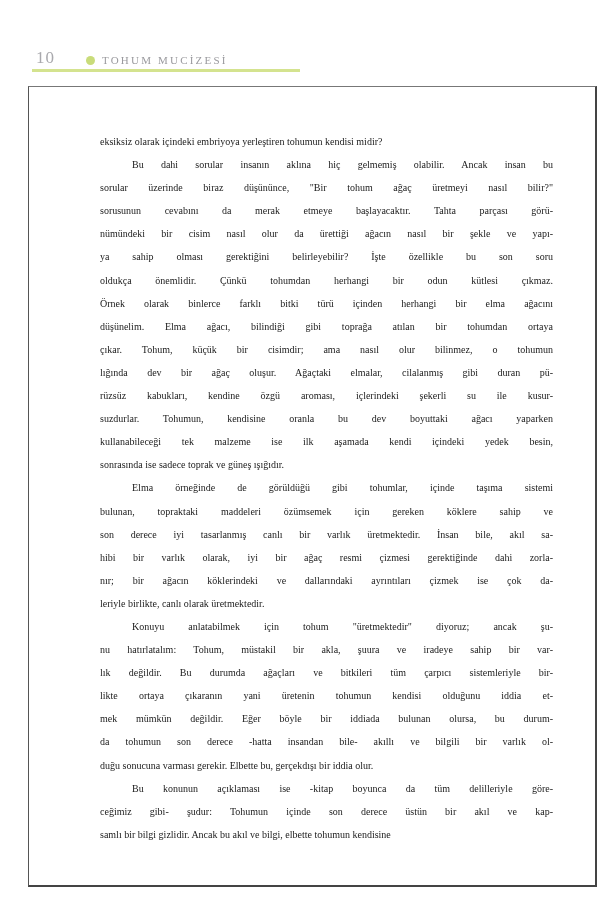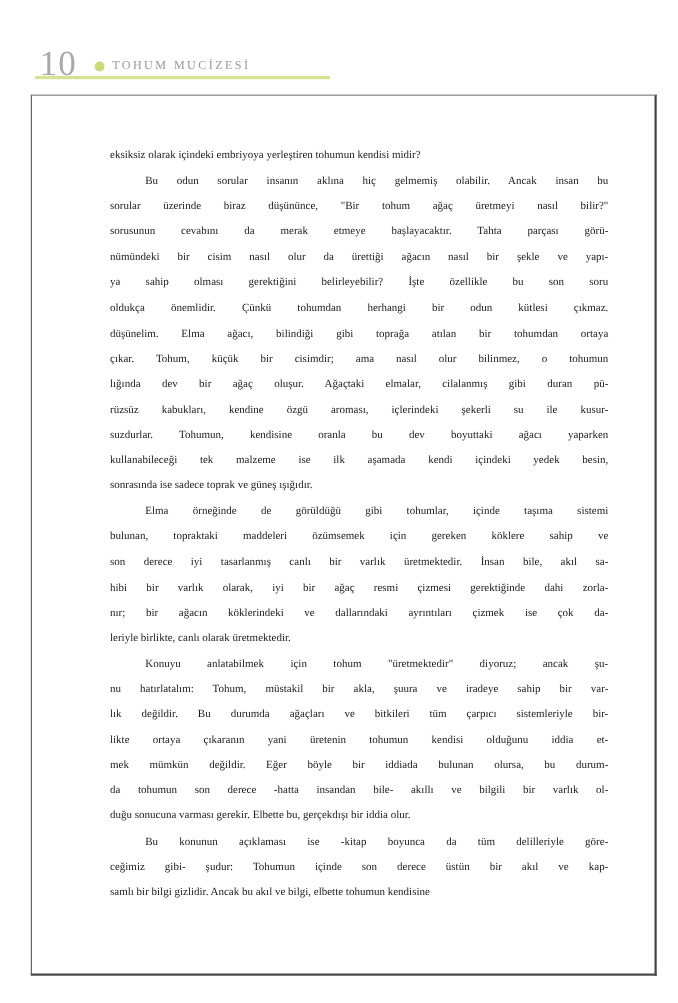--- a/index.html
+++ b/index.html
@@ -1,19 +1,19 @@
 <!DOCTYPE html>
 <html><head>
 <meta charset="utf-8">
 <style>
   html, body { margin:0; padding:0; }
   body { width:616px; height:912px; background:#ffffff; position:relative; overflow:hidden;
          font-family: "Liberation Serif", "DejaVu Serif", serif; color:#1a1a1a; }
   .header { position:absolute; left:32px; top:44px; width:268px; height:27px; }
-  .page-num { position:absolute; left:4px; top:0px; font-size:32px; line-height:27px; color:#a9a9ad;
+  .page-num { position:absolute; left:4px; top:0px; font-size:17px; line-height:27px; color:#a9a9ad;
               font-family:"Liberation Serif", serif; letter-spacing:1px; }
   .dot { position:absolute; left:54px; top:12px; width:9px; height:9px; border-radius:50%; background:#c9dc7a; }
   .running-title { position:absolute; left:70px; top:10px; font-size:11px; letter-spacing:2.2px; color:#9a9a9e;
                    font-family:"Liberation Serif", serif; }
   .rule { position:absolute; left:0; top:25px; width:268px; height:3px; background:#d4e38f; }
   .frame { position:absolute; left:28px; top:86px; width:569px; height:801px;
            border:1px solid #555; border-top-color:#777; border-right:2px solid #444; border-bottom:2px solid #444;
            box-sizing:border-box; }
   .content { position:absolute; left:100px; top:130px; width:453px; font-size:10px; line-height:23.1px; }
   .line { display:block; text-align:justify; text-align-last:justify; white-space:nowrap; height:23.1px; }
@@ -29,26 +29,27 @@
   <div class="rule"></div>
 </div>
 
 <div class="frame"></div>
 
 <div class="content" id="content">
     <div>
       <span class="line last">eksiksiz olarak içindeki embriyoya yerleştiren tohumun kendisi midir?</span>
     </div>
     <div>
-      <span class="line" style="text-indent: 32px;">Bu odun sorular insanın aklına hiç gelmemiş olabilir. Ancak insan bu</span>
+      <span class="line" style="text-indent: 32px;">Bu dahi sorular insanın aklına hiç gelmemiş olabilir. Ancak insan bu</span>
       <span class="line">sorular üzerinde biraz düşününce, "Bir tohum ağaç üretmeyi nasıl bilir?"</span>
       <span class="line">sorusunun cevabını da merak etmeye başlayacaktır. Tahta parçası görü-</span>
       <span class="line">nümündeki bir cisim nasıl olur da ürettiği ağacın nasıl bir şekle ve yapı-</span>
       <span class="line">ya sahip olması gerektiğini belirleyebilir? İşte özellikle bu son soru</span>
       <span class="line">oldukça önemlidir. Çünkü tohumdan herhangi bir odun kütlesi çıkmaz.</span>
+      <span class="line">Örnek olarak binlerce farklı bitki türü içinden herhangi bir elma ağacını</span>
       <span class="line">düşünelim. Elma ağacı, bilindiği gibi toprağa atılan bir tohumdan ortaya</span>
       <span class="line">çıkar. Tohum, küçük bir cisimdir; ama nasıl olur bilinmez, o tohumun</span>
       <span class="line">lığında dev bir ağaç oluşur. Ağaçtaki elmalar, cilalanmış gibi duran pü-</span>
       <span class="line">rüzsüz kabukları, kendine özgü aroması, içlerindeki şekerli su ile kusur-</span>
       <span class="line">suzdurlar. Tohumun, kendisine oranla bu dev boyuttaki ağacı yaparken</span>
       <span class="line">kullanabileceği tek malzeme ise ilk aşamada kendi içindeki yedek besin,</span>
       <span class="line last">sonrasında ise sadece toprak ve güneş ışığıdır.</span>
     </div>
     <div>
       <span class="line" style="text-indent: 32px;">Elma örneğinde de görüldüğü gibi tohumlar, içinde taşıma sistemi</span>

